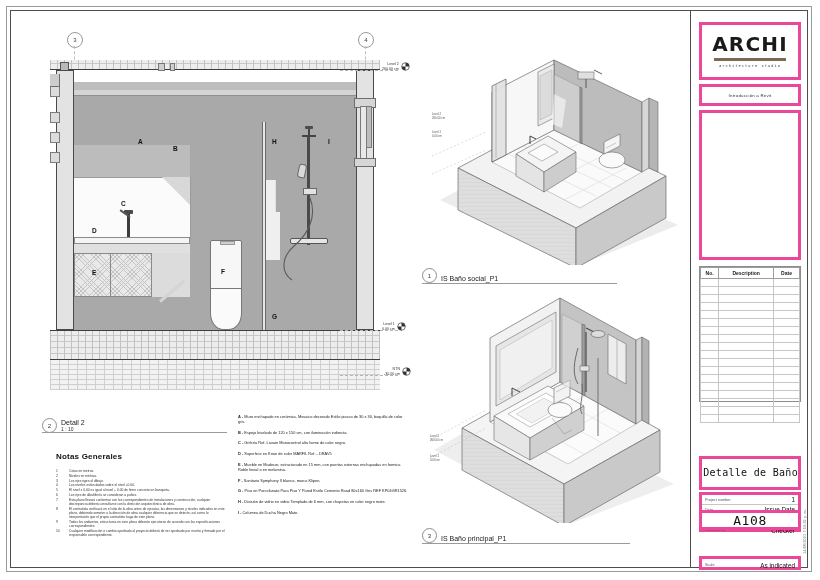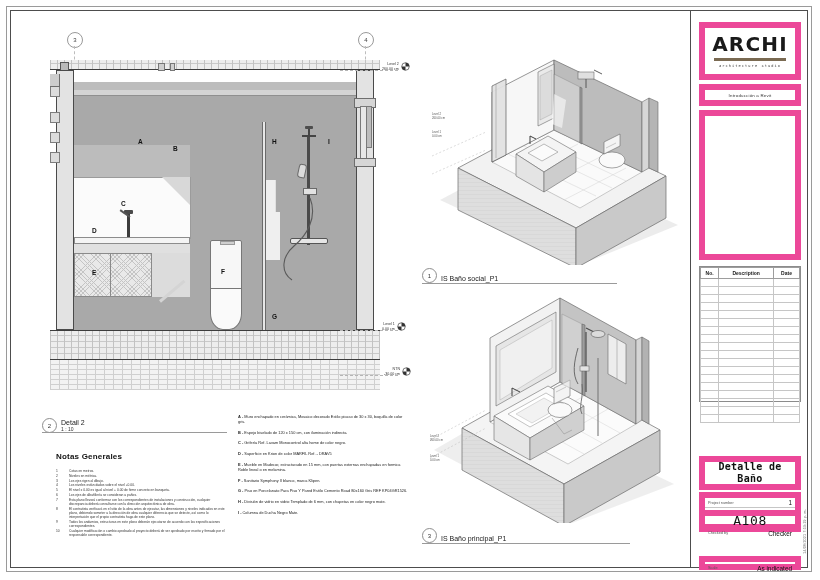--- a/index.html
+++ b/index.html
@@ -6,21 +6,21 @@
   body{width:820px;height:580px;overflow:hidden;font-family:"Liberation Sans",sans-serif;}
 
   #sheet{position:relative;width:820px;height:580px;background:#ffffff;box-sizing:border-box;}
 
   
   .outer-border{position:absolute;left:6px;top:6px;width:806px;height:566px;border:1px solid #9a9a9a;box-sizing:border-box;}
   .inner-border{position:absolute;left:10px;top:10px;width:798px;height:558px;border:1px solid #4d4d4d;box-sizing:border-box;}
 
   
   #titleblock{position:absolute;left:690px;top:10px;width:118px;height:558px;box-sizing:border-box;border-left:1px solid #4d4d4d;}
-  .tb-box{position:absolute;left:8px;width:102px;border:6px solid #ec4899;box-sizing:border-box;background:#fff;}
+  .tb-box{position:absolute;left:8px;width:102px;border:3px solid #ec4899;box-sizing:border-box;background:#fff;}
 
   #tb-logo{top:12px;height:58px;display:flex;flex-direction:column;align-items:center;justify-content:center;}
   .logo-word{font-family:"DejaVu Sans",sans-serif;font-weight:700;font-size:20px;letter-spacing:1.2px;color:#1a1a1a;line-height:1;}
   .logo-rule{width:72px;height:3px;background:#7a6a52;margin:4px 0 3px;}
   .logo-sub{font-family:"DejaVu Sans Mono",monospace;font-size:3.6px;letter-spacing:1.1px;color:#3a3a3a;}
 
   #tb-course{top:74px;height:22px;display:flex;align-items:center;justify-content:center;}
   .course-txt{font-size:4.4px;color:#333;letter-spacing:.2px;}
 
   #tb-blank1{top:100px;height:150px;}
@@ -28,21 +28,21 @@
   
   #tb-rev{top:256px;height:136px;border:1px solid #8c8c8c;}
   #tb-rev table{width:100%;height:100%;border-collapse:collapse;table-layout:fixed;}
   #tb-rev th{font-size:5px;font-weight:700;color:#1a1a1a;border:1px solid #9d9d9d;height:10px;padding:0;}
   #tb-rev td{border:1px solid #c6c6c6;height:7px;padding:0;}
   .rev-c1{width:18%;}.rev-c2{width:56%;}.rev-c3{width:26%;}
 
   #tb-client{top:398px;height:46px;display:flex;flex-direction:column;align-items:center;justify-content:center;gap:5px;}
   .client-line{font-family:"DejaVu Sans Mono",monospace;font-size:10px;color:#111;letter-spacing:.3px;}
 
-  #tb-sheetname{top:446px;height:34px;display:flex;align-items:center;justify-content:center;text-align:center;font-weight:bold;}
+  #tb-sheetname{top:446px;height:34px;display:flex;align-items:center;justify-content:flex-end;text-align:center;}
   .sheetname-txt{font-family:"DejaVu Sans Mono",monospace;font-size:10px;color:#111;line-height:1.2;letter-spacing:.3px;}
 
   #tb-fields{top:482px;height:40px;}
   .fld{display:flex;align-items:center;justify-content:space-between;height:10px;border-bottom:1px solid #c6c6c6;padding:0 3px;box-sizing:border-box;}
   .fld:last-child{border-bottom:none;}
   .fld-k{font-size:3.8px;color:#555;}
   .fld-v{font-size:6.4px;color:#111;}
 
   #tb-number{top:500px;height:20px;display:flex;align-items:center;justify-content:center;}
   .sheetnum{font-family:"DejaVu Sans Mono",monospace;font-size:13px;color:#111;letter-spacing:.6px;}

